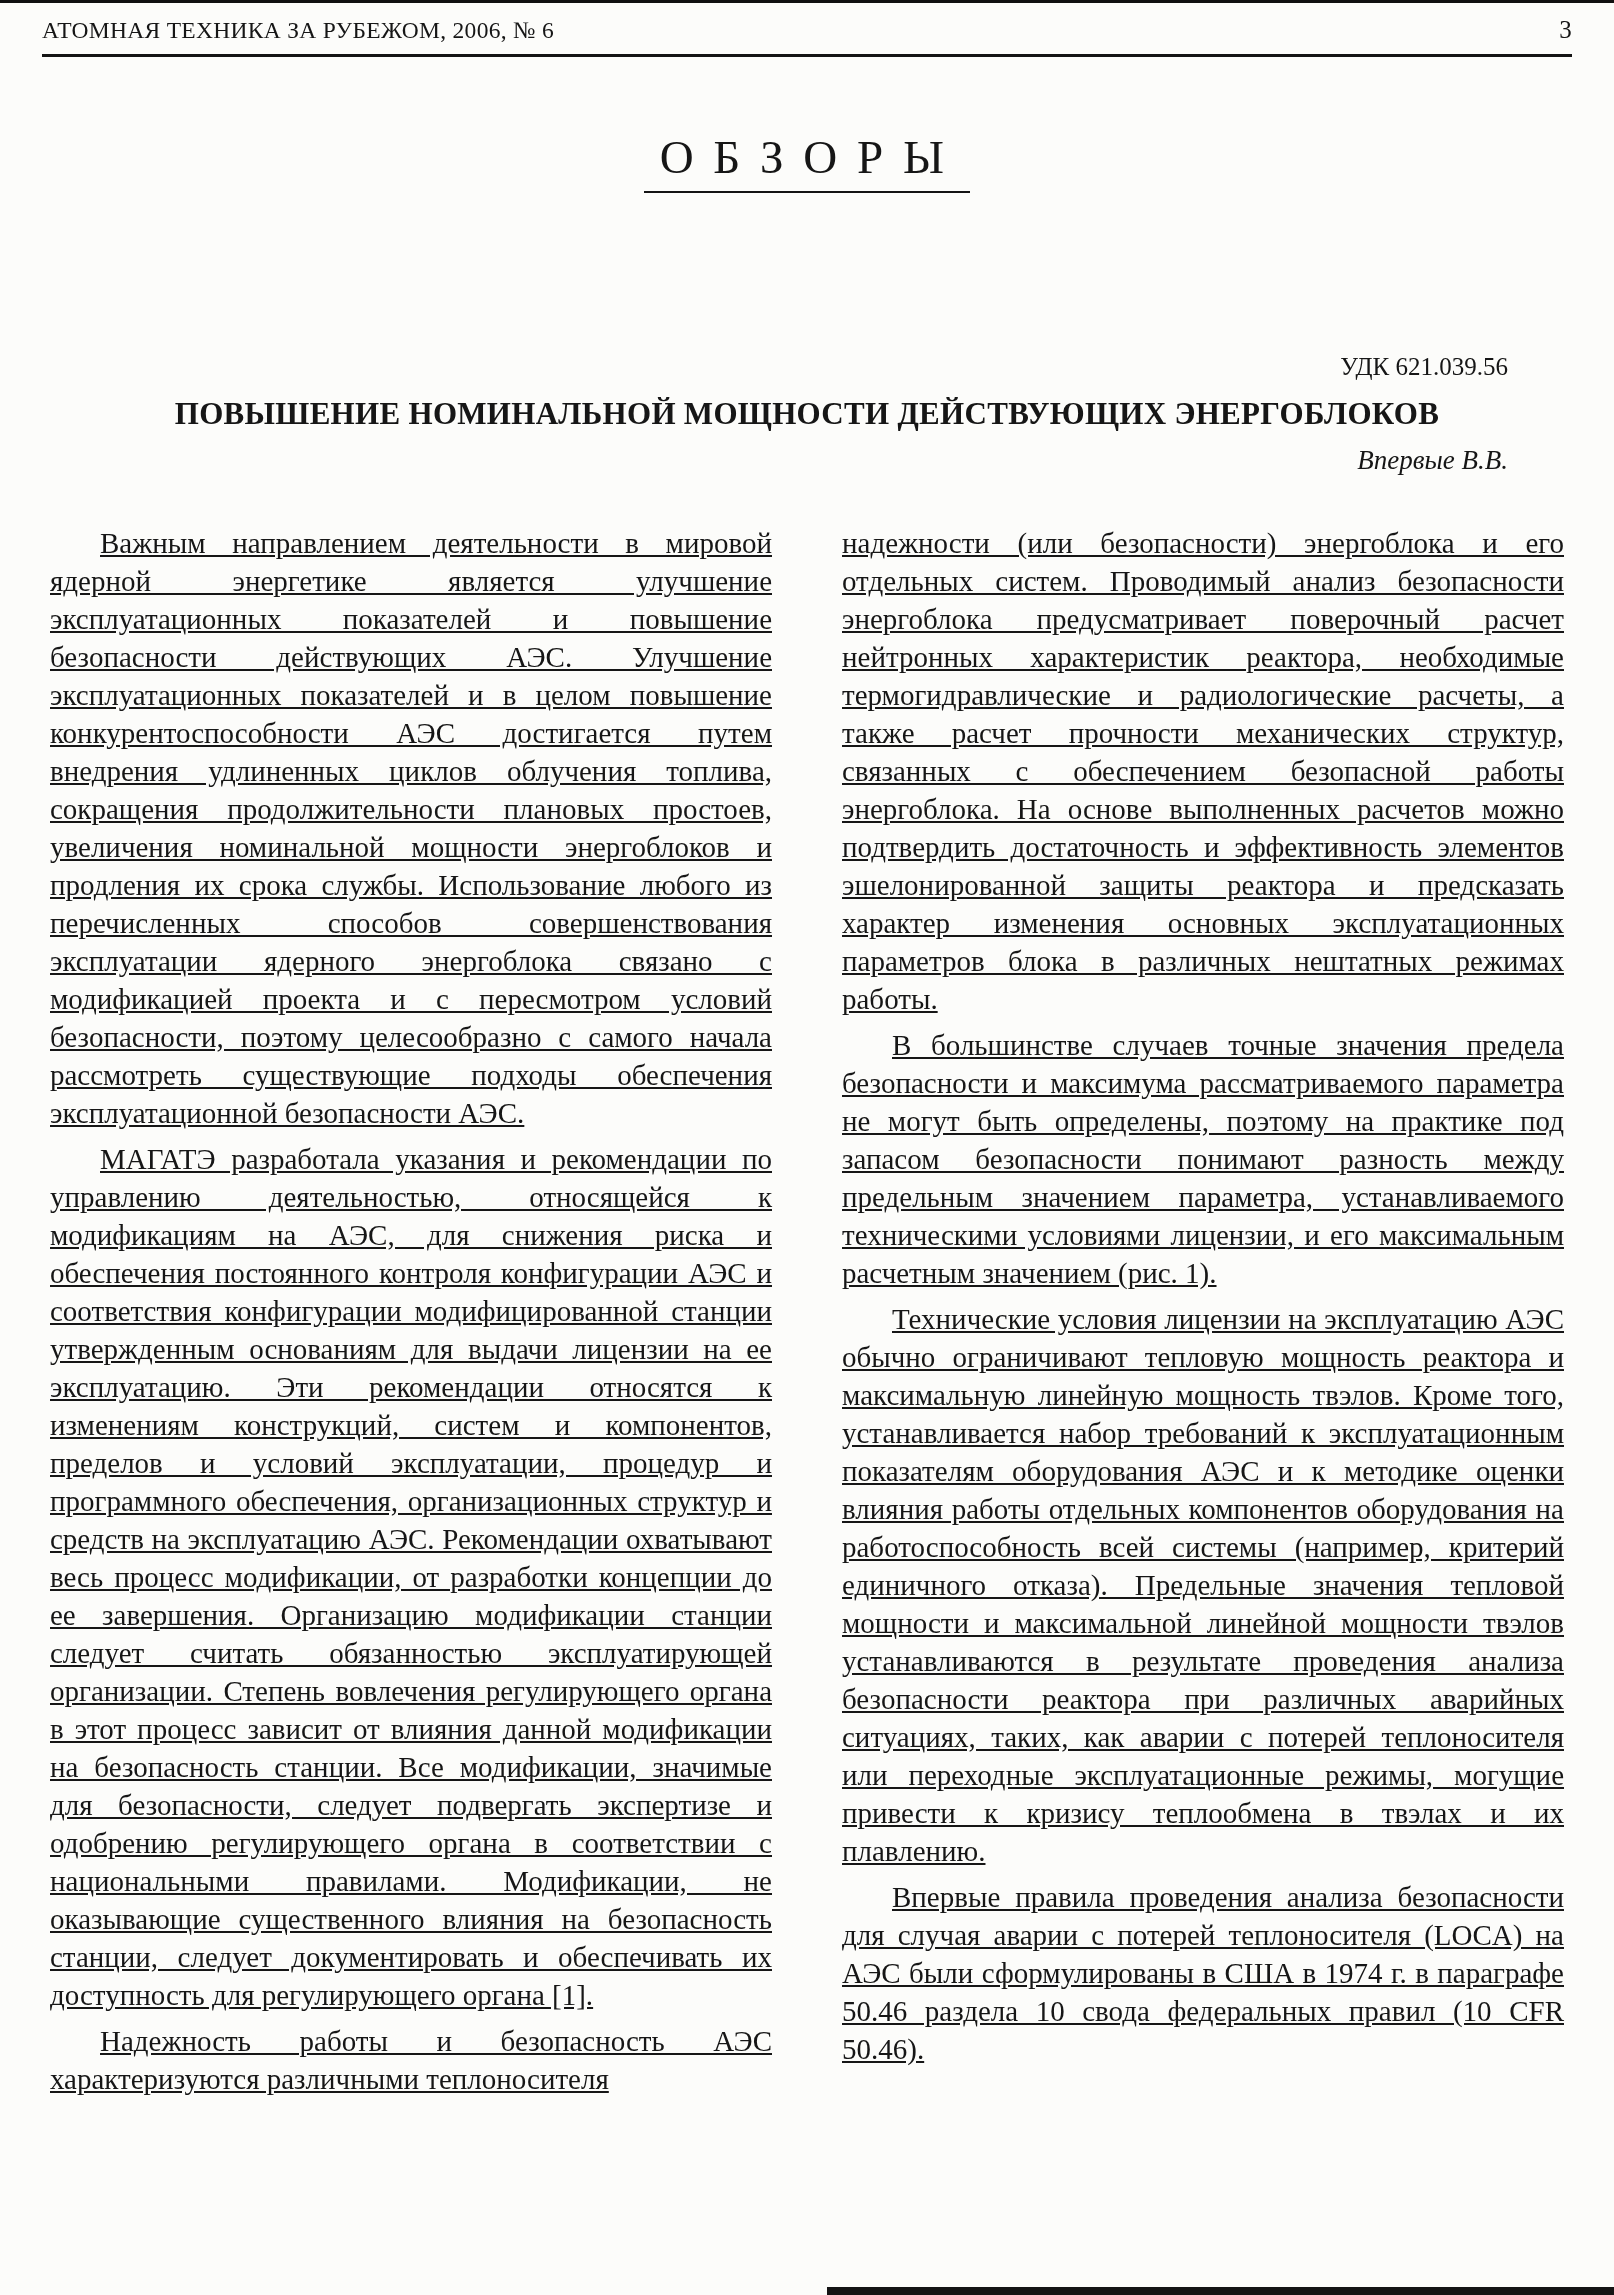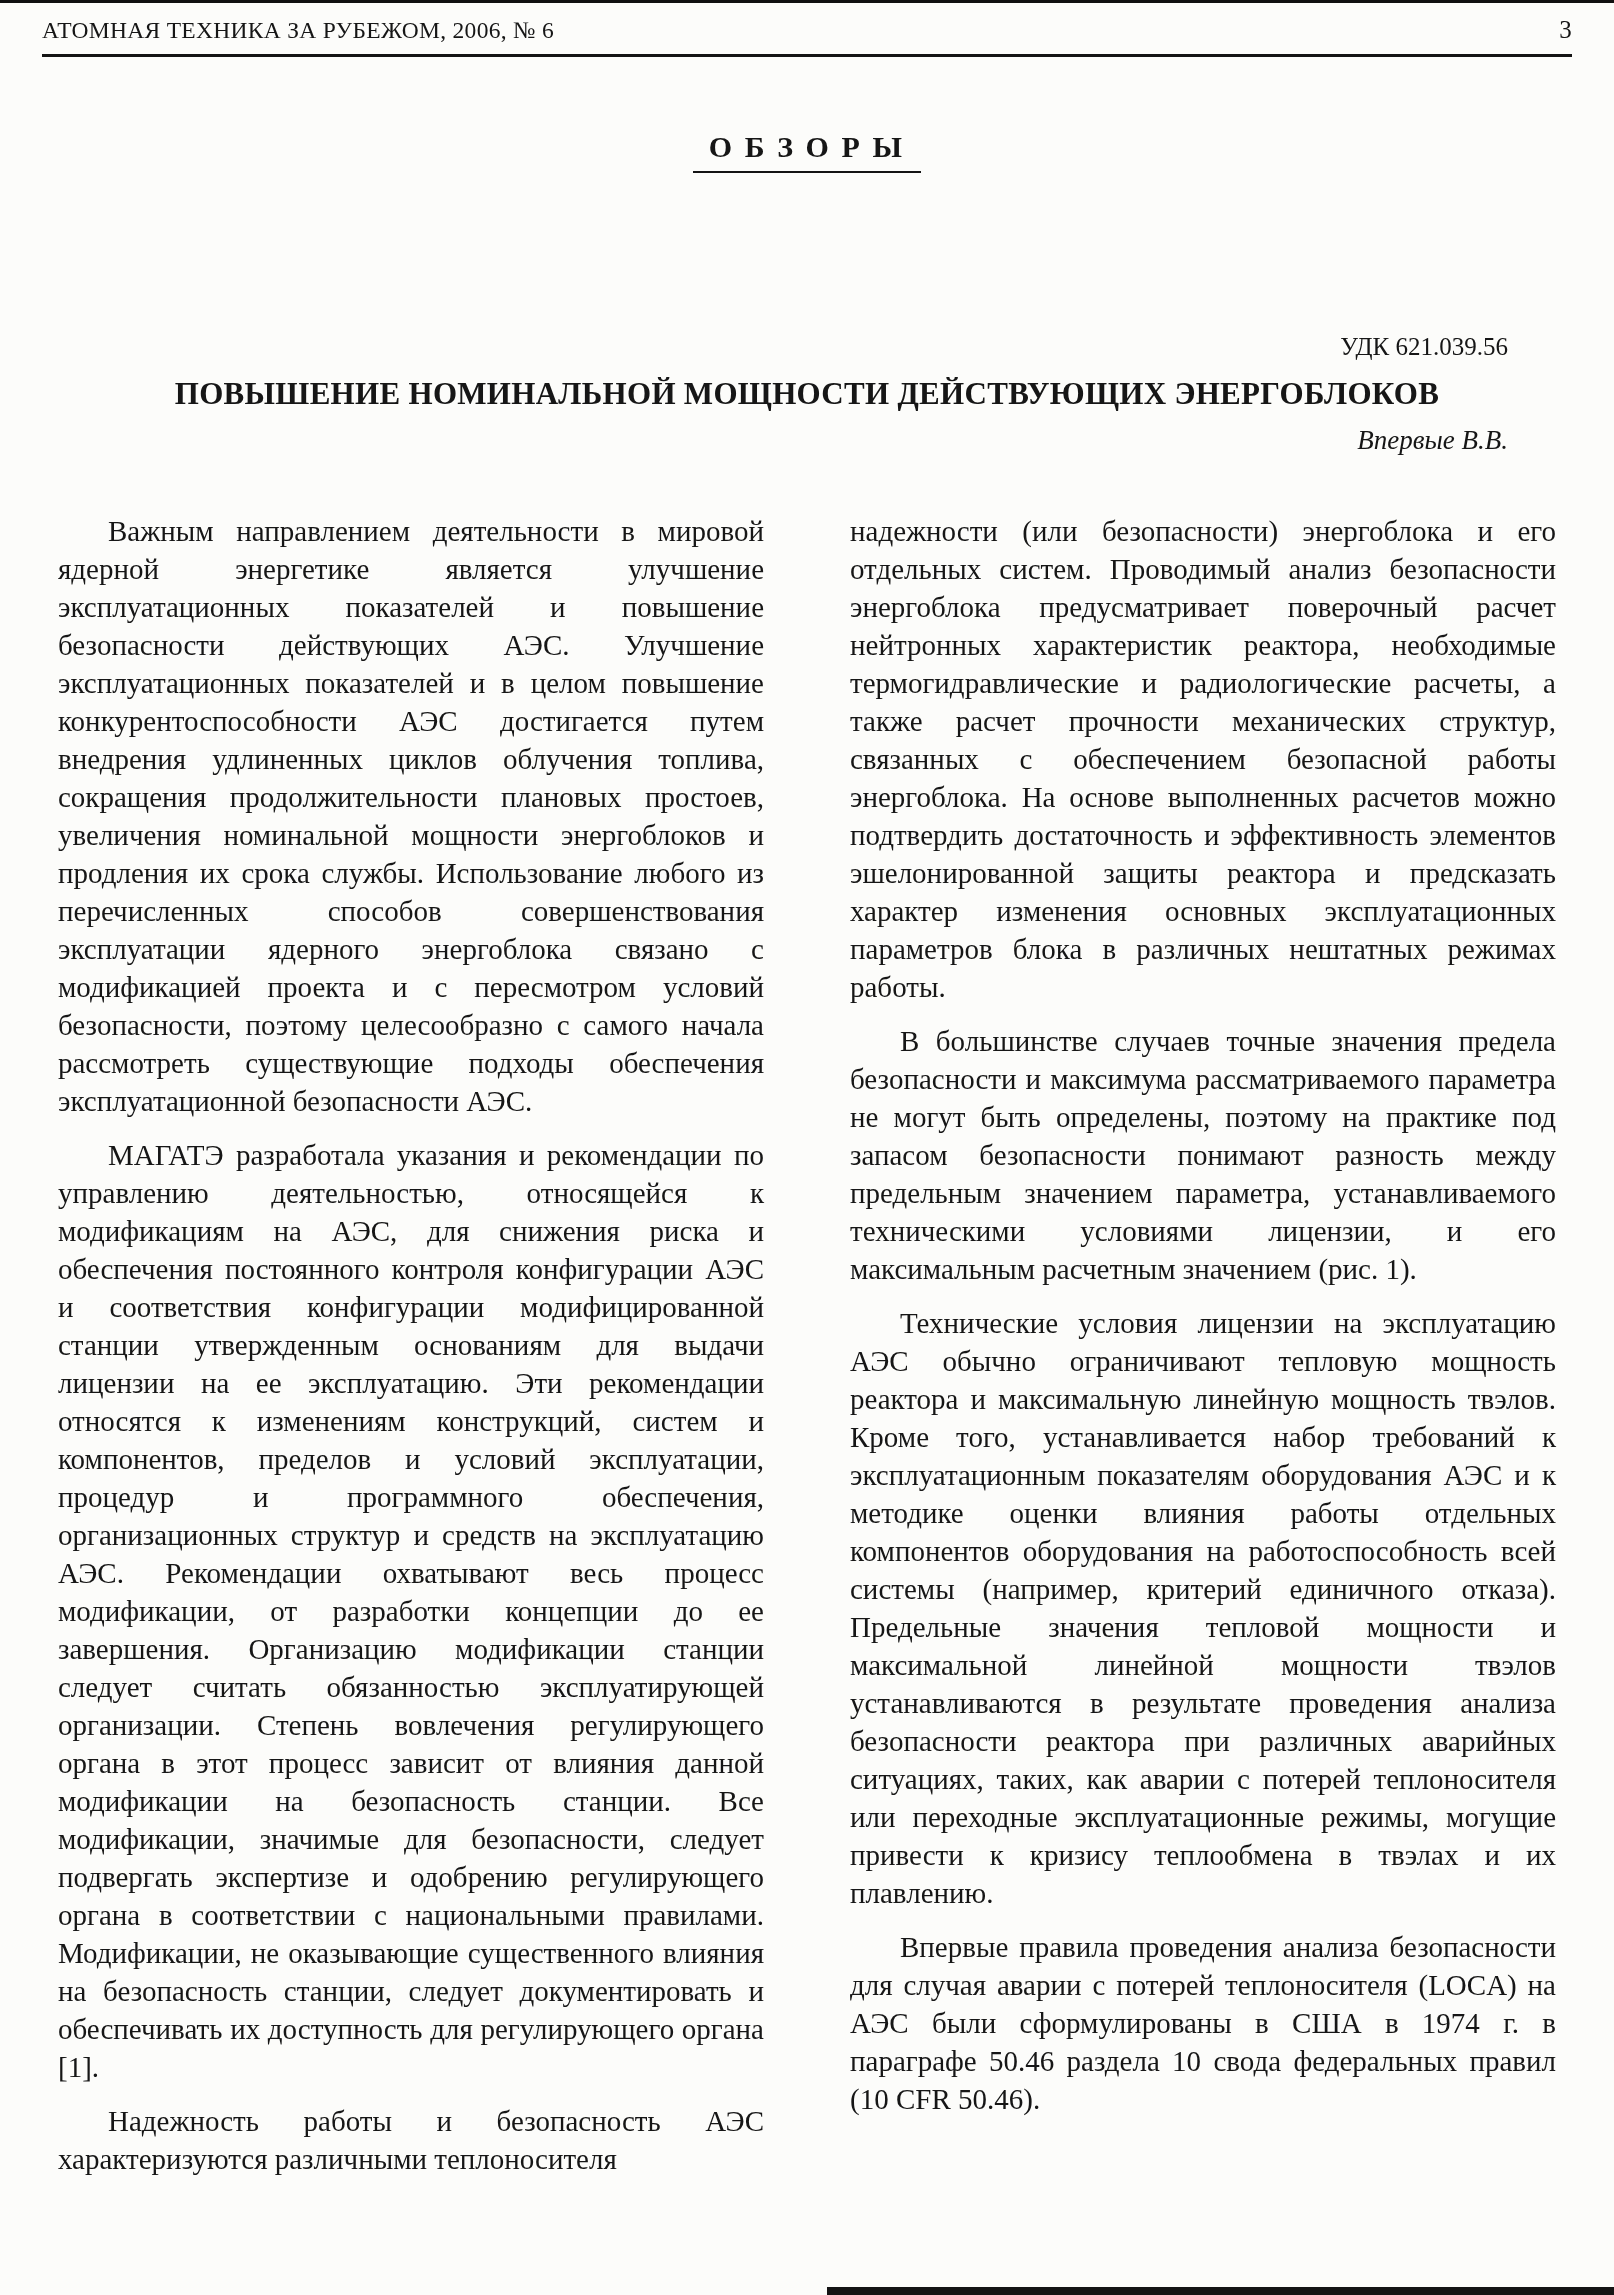--- a/index.html
+++ b/index.html
@@ -49,22 +49,22 @@
     margin-top: 9.4px;
     height: 3.4px;
     background: #141414;
   }
   .section-title-wrap {
     margin-top: 73px;
     text-align: center;
   }
   .section-title {
     display: inline-block;
-    font-size: 30px;
-    font-weight: bold;
+    font-size: 47px;
+    font-weight: normal;
     letter-spacing: 0.42em;
     padding: 0 6.7px 6.7px 16px;
     border-bottom: 2.7px solid #141414;
   }
   .udc {
     margin-top: 160px;
     text-align: right;
     padding-right: 64px;
     font-size: 25px;
     font-weight: normal;
@@ -90,22 +90,23 @@
   }
   .column {
     flex: 1 1 0;
     font-size: 29px;
     line-height: 38px;
     text-align: justify;
     hyphens: auto;
     -webkit-hyphens: auto;
   }
   .para {
-    margin: 16px;
+    margin: 8px;
     text-indent: 50px;
+    text-decoration: underline;
   }
   .para.no-indent {
     text-indent: 0;
   }
 </style>
 </head>
 <body>
 
 <div class="page">
   <div class="scan-edge-top"></div>

